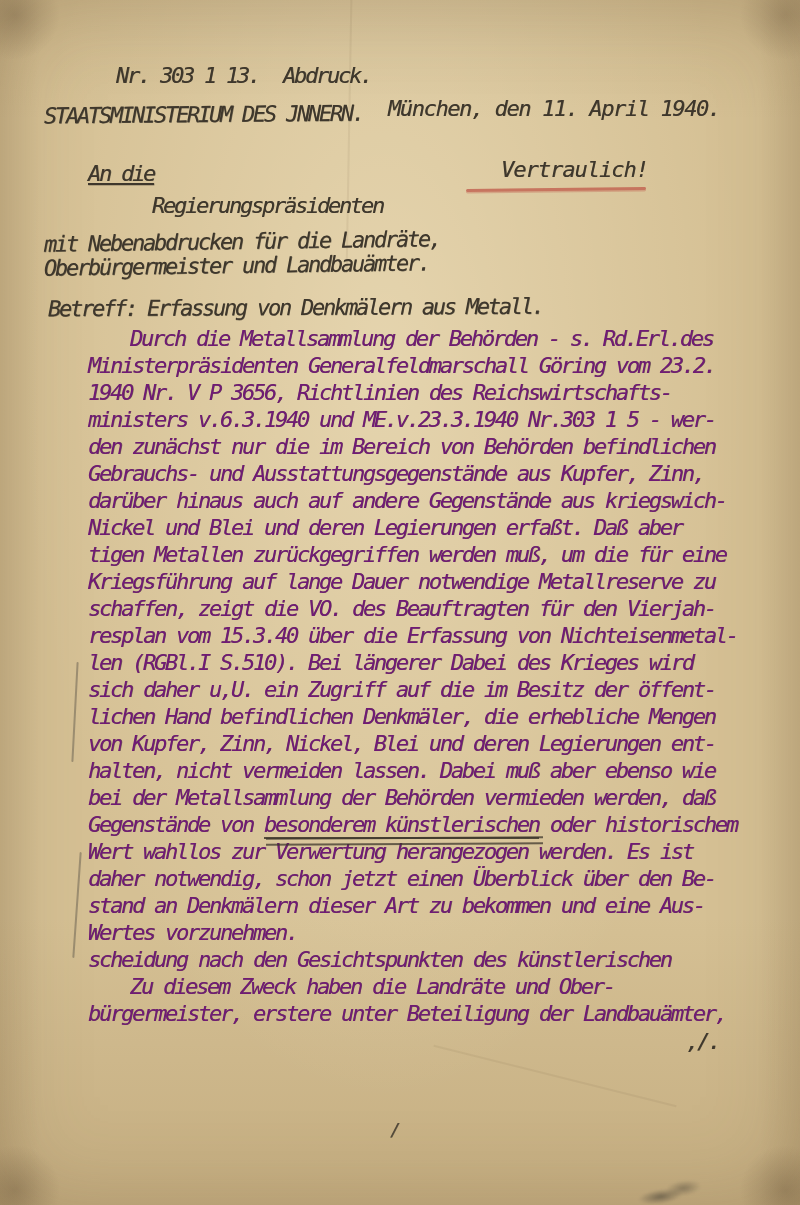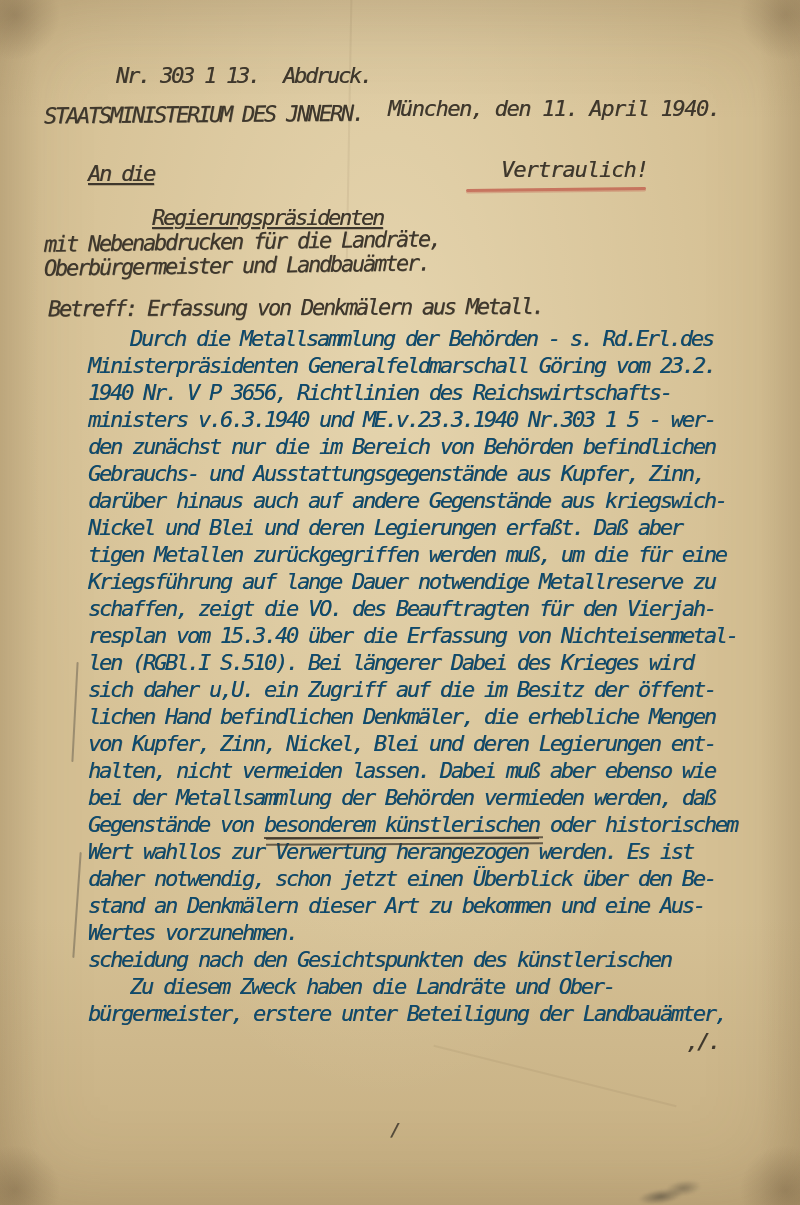--- a/index.html
+++ b/index.html
@@ -22,21 +22,21 @@
     font-style:italic;
     letter-spacing:-2.25px;
     line-height:27px;
     color:#3e372c;
     white-space:pre;
     text-shadow:0.4px 0.4px 0.5px rgba(62,55,44,0.65);
   }
   .body-block{position:absolute;left:88px;top:326px;}
   .body-block .line{
     height:27px;font-size:22px;font-style:italic;letter-spacing:-2.25px;
-    color:#0c4a6e;white-space:pre;
+    color:#701a75;white-space:pre;
     text-shadow:0.4px 0.4px 0.5px rgba(62,55,44,0.65);
   }
   .body-block .line.indent{padding-left:42px;}
   .u3{position:relative;border-bottom:2px solid rgba(62,55,44,0.85);text-align:center;}
   .u3::after{
     content:"";position:absolute;left:2px;right:-4px;bottom:-8px;height:4px;
     border-top:2px solid rgba(62,55,44,0.75);
     border-bottom:2px solid rgba(62,55,44,0.75);
     transform:rotate(-0.3deg);
   }
@@ -79,21 +79,21 @@
 <div class="txt" style="left:80px;top:62px;margin-left:36px;">Nr. 303 1 13.</div>
 <div class="txt" style="left:283px;top:62px;font-style:italic;">Abdruck.</div>
 <div class="txt" style="left:388px;top:60px;letter-spacing:-1.4px;margin-top:35px;">München, den 11. April 1940.</div>
 
 <div class="txt" style="left:44px;top:101px;transform:rotate(-0.5deg);">STAATSMINISTERIUM DES JNNERN.</div>
 
 <div class="txt" style="left:88px;top:160px;text-decoration:underline;">An die</div>
 <div class="txt" style="left:501px;top:156px;letter-spacing:-1px;">Vertraulich!</div>
 <div class="red-underline"></div>
 
-<div class="txt" style="left:152px;top:204px;text-decoration:underline;">Regierungspräsidenten</div>
+<div class="txt" style="left:152px;top:192px;">Regierungspräsidenten</div>
 <div class="txt" style="left:44px;top:228px;transform:rotate(-0.8deg);">mit Nebenabdrucken für die Landräte,</div>
 <div class="txt" style="left:44px;top:252px;transform:rotate(-0.8deg);">Oberbürgermeister und Landbauämter.</div>
 
 <div class="txt" style="left:48px;top:294px;transform:rotate(-0.3deg);">Betreff: Erfassung von Denkmälern aus Metall.</div>
 
 <div class="body-block">
   <div>
       <div class="line indent">Durch die Metallsammlung der Behörden - s. Rd.Erl.des</div>
       <div class="line">Ministerpräsidenten Generalfeldmarschall Göring vom 23.2.</div>
       <div class="line">1940 Nr. V P 3656, Richtlinien des Reichswirtschafts-</div>

